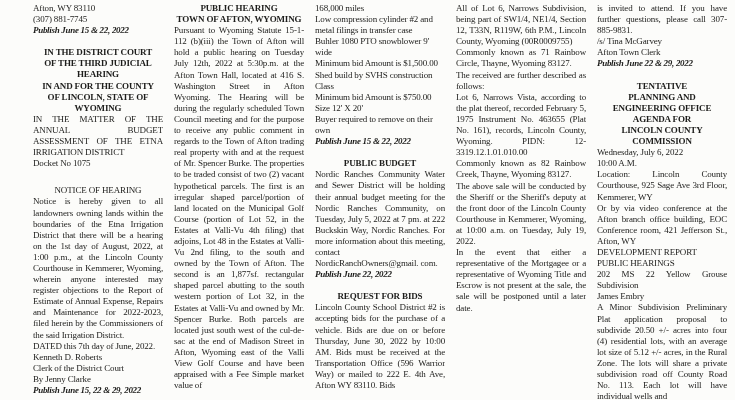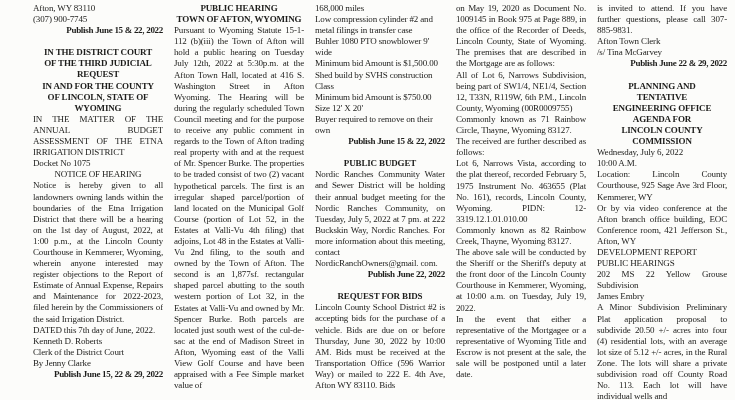--- a/index.html
+++ b/index.html
@@ -27,44 +27,45 @@
     width: 130px;
     overflow: hidden;
   }
   .para {
     margin: 0;
     text-align: justify;
     hyphens: none;
   }
   .ln { white-space: normal; }
   .ln.plain  { text-align: left; }
-  .ln.center { text-align: center; }
+  .ln.center { text-align: center; margin-top: 16px; }
   .ln.heading {
     text-align: center;
     font-weight: bold;
   }
   .ln.publish {
-    text-align: right;
+    text-align: left;
     font-weight: bold;
     letter-spacing: -0.3px;
+    font-style: italic;
   }
   .spacer { height: 11px; }
 </style>
 </head>
 <body>
 
 <div class="page" style="background: rgb(252, 252, 250); color: rgb(29, 29, 27);">
     <div class="col">
       <div class="ln plain">Afton, WY 83110</div>
-      <div class="ln plain">(307) 900-7745</div>
+      <div class="ln plain">(307) 881-7745</div>
       <div class="ln publish">Publish June 15 &amp; 22, 2022</div>
       <div class="spacer"></div>
       <div class="ln heading">IN THE DISTRICT COURT</div>
       <div class="ln heading">OF THE THIRD JUDICIAL</div>
-      <div class="ln heading">REQUEST</div>
+      <div class="ln heading">HEARING</div>
       <div class="ln heading">IN AND FOR THE COUNTY</div>
       <div class="ln heading">OF LINCOLN, STATE OF</div>
       <div class="ln heading">WYOMING</div>
       <p class="para">IN THE MATTER OF THE ANNUAL BUDGET ASSESSMENT OF THE ETNA IRRIGATION DISTRICT</p>
       <div class="ln plain">Docket No 1075</div>
       <div class="ln center">NOTICE OF HEARING</div>
       <p class="para">Notice is hereby given to all landowners owning lands within the boundaries of the Etna Irrigation District that there will be a hearing on the 1st day of August, 2022, at 1:00 p.m., at the Lincoln County Courthouse in Kemmerer, Wyoming, wherein anyone interested may register objections to the Report of Estimate of Annual Expense, Repairs and Maintenance for 2022-2023, filed herein by the Commissioners of the said Irrigation District.</p>
       <div class="ln plain">DATED this 7th day of June, 2022.</div>
       <div class="ln plain">Kenneth D. Roberts</div>
       <div class="ln plain">Clerk of the District Court</div>
@@ -92,37 +93,36 @@
       <div class="ln publish">Publish June 15 &amp; 22, 2022</div>
       <div class="spacer"></div>
       <div class="ln heading">PUBLIC BUDGET</div>
       <p class="para">Nordic Ranches Community Water and Sewer District will be holding their annual budget meeting for the Nordic Ranches Community, on Tuesday, July 5, 2022 at 7 pm. at 222 Buckskin Way, Nordic Ranches. For more information about this meeting, contact NordicRanchOwners@gmail. com.</p>
       <div class="ln publish">Publish June 22, 2022</div>
       <div class="spacer"></div>
       <div class="ln heading">REQUEST FOR BIDS</div>
       <p class="para">Lincoln County School District #2 is accepting bids for the purchase of a vehicle. Bids are due on or before Thursday, June 30, 2022 by 10:00 AM. Bids must be received at the Transportation Office (596 Warrior Way) or mailed to 222 E. 4th Ave, Afton WY 83110. Bids</p>
     </div>
     <div class="col">
-      <p class="para">on May 19, 2020 as Document No. 1009145 in Book 975 at Page 889, in the office of the Recorder of Deeds, Lincoln County, State of Wyoming. The premises that are described in the Mortgage are as follows:</p>
       <p class="para">All of Lot 6, Narrows Subdivision, being part of SW1/4, NE1/4, Section 12, T33N, R119W, 6th P.M., Lincoln County, Wyoming (00R0009755)</p>
       <p class="para">Commonly known as 71 Rainbow Circle, Thayne, Wyoming 83127.</p>
       <p class="para">The received are further described as follows:</p>
       <p class="para">Lot 6, Narrows Vista, according to the plat thereof, recorded February 5, 1975 Instrument No. 463655 (Plat No. 161), records, Lincoln County, Wyoming. PIDN: 12-3319.12.1.01.010.00</p>
       <p class="para">Commonly known as 82 Rainbow Creek, Thayne, Wyoming 83127.</p>
       <p class="para">The above sale will be conducted by the Sheriff or the Sheriff's deputy at the front door of the Lincoln County Courthouse in Kemmerer, Wyoming, at 10:00 a.m. on Tuesday, July 19, 2022.</p>
       <p class="para">In the event that either a representative of the Mortgagee or a representative of Wyoming Title and Escrow is not present at the sale, the sale will be postponed until a later date.</p>
     </div>
     <div class="col">
       <p class="para">is invited to attend. If you have further questions, please call 307-885-9831.</p>
+      <div class="ln plain">/s/ Tina McGarvey</div>
       <div class="ln plain">Afton Town Clerk</div>
-      <div class="ln plain">/s/ Tina McGarvey</div>
       <div class="ln publish">Publish June 22 &amp; 29, 2022</div>
       <div class="spacer"></div>
+      <div class="ln heading">TENTATIVE</div>
       <div class="ln heading">PLANNING AND</div>
-      <div class="ln heading">TENTATIVE</div>
       <div class="ln heading">ENGINEERING OFFICE</div>
       <div class="ln heading">AGENDA FOR</div>
       <div class="ln heading">LINCOLN COUNTY</div>
       <div class="ln heading">COMMISSION</div>
       <div class="ln plain">Wednesday, July 6, 2022</div>
       <div class="ln plain">10:00 A.M.</div>
       <p class="para">Location: Lincoln County Courthouse, 925 Sage Ave 3rd Floor, Kemmerer, WY</p>
       <p class="para">Or by via video conference at the Afton branch office building, EOC Conference room, 421 Jefferson St., Afton, WY</p>
       <div class="ln plain">DEVELOPMENT REPORT</div>
       <div class="ln plain">PUBLIC HEARINGS</div>

